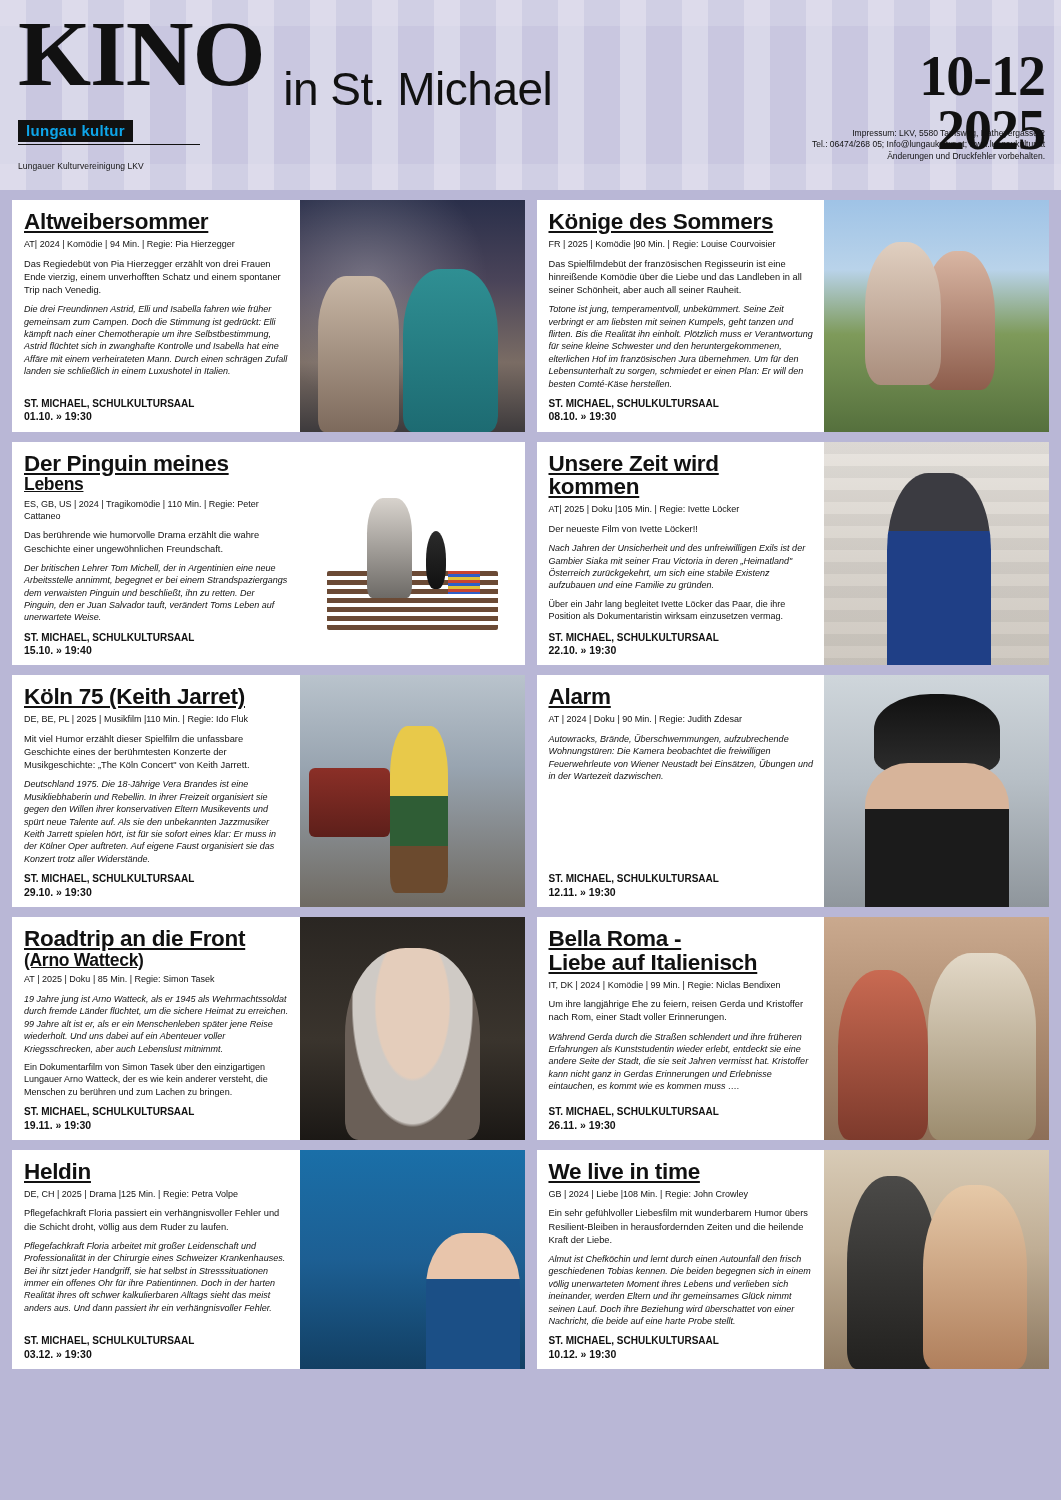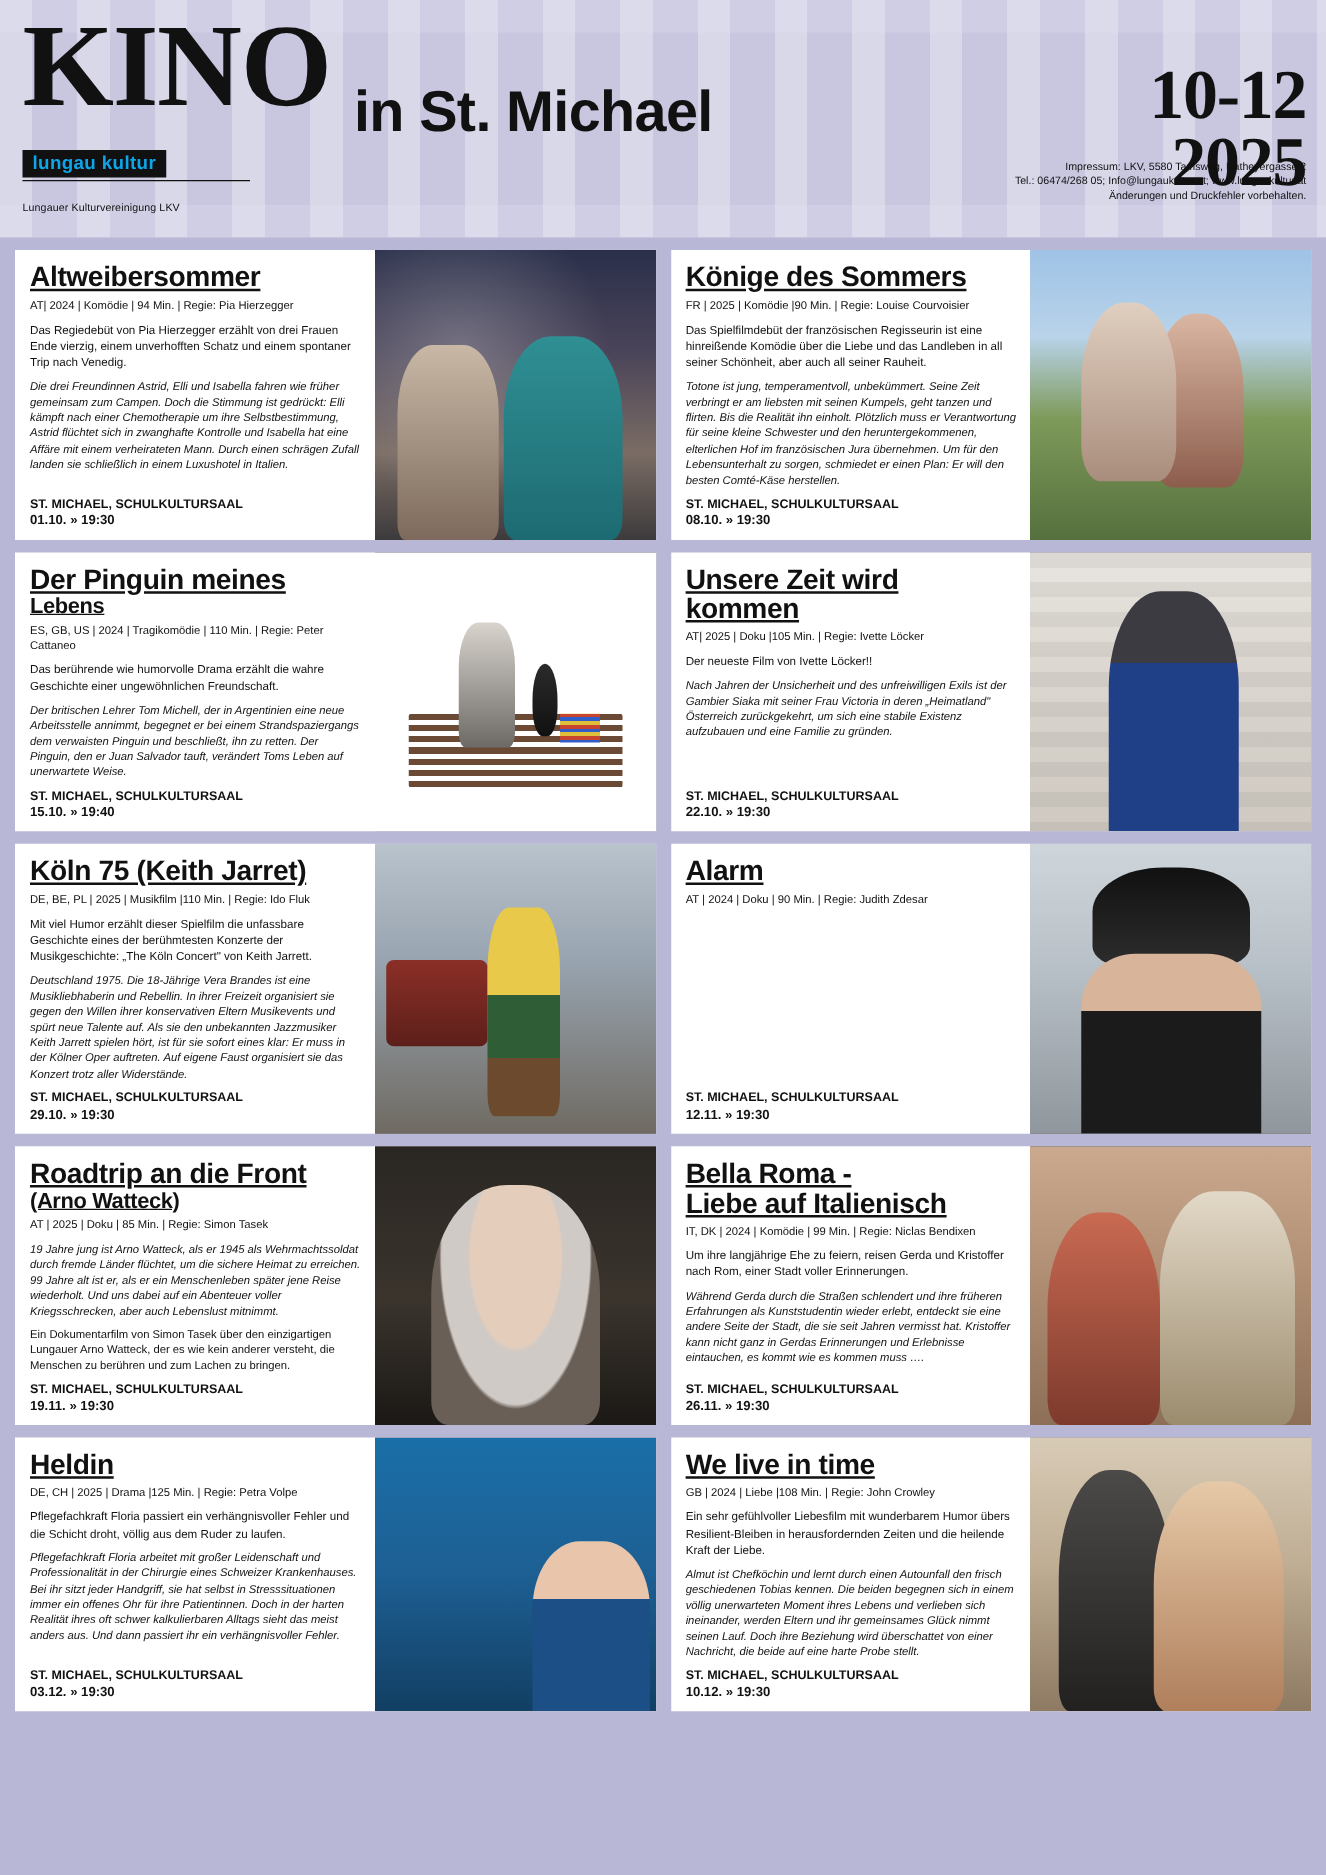--- a/index.html
+++ b/index.html
@@ -39,21 +39,21 @@
     font-size:94px;
     line-height:0.92;
     letter-spacing:-1px;
     display:inline-block;
     vertical-align:top;
     margin-top:4px;
   }
   .sub-title{
     display:inline-block;
     font-size:46px;
-    font-weight:bold;
+    font-weight:normal;
     vertical-align:top;
     margin:56px 0 0 14px;
     letter-spacing:-.5px;
   }
   .date-box{
     position:absolute;right:16px;top:6px;text-align:right;
     font-family:"Liberation Serif", serif;
     font-weight:bold;
     font-size:56px;
     line-height:0.96;
@@ -302,20 +302,21 @@
         </div>
       </div>
     </div>
 
     <div class="card">
       <div class="txt">
         <div class="title">Unsere Zeit wird kommen</div>
         <div class="meta">AT| 2025 | Doku |105 Min. | Regie: Ivette Löcker</div>
         <div class="lead">Der neueste Film von Ivette Löcker!!</div>
         <div class="body">Nach Jahren der Unsicherheit und des unfreiwilligen Exils ist der Gambier Siaka mit seiner Frau Victoria in deren „Heimatland" Österreich zurückgekehrt, um sich eine stabile Existenz aufzubauen und eine Familie zu gründen.</div>
+        <div class="body upright">Über ein Jahr lang begleitet Ivette Löcker das Paar, die ihre Position als Dokumentaristin wirksam einzusetzen vermag.</div>
         <div class="spacer"></div>
         <div class="venue">ST. MICHAEL, SCHULKULTURSAAL</div>
         <div class="when">22.10. » 19:30</div>
       </div>
       <div class="pic">
           <div class="ph p-unsere"></div>
         </div>
     </div>
 
     <div class="card">
@@ -330,20 +331,21 @@
       </div>
       <div class="pic">
           <div class="ph p-koeln"></div>
         </div>
     </div>
 
     <div class="card">
       <div class="txt">
         <div class="title">Alarm</div>
         <div class="meta">AT | 2024 | Doku | 90 Min. | Regie: Judith Zdesar</div>
+        <div class="body">Autowracks, Brände, Überschwemmungen, aufzubrechende Wohnungstüren: Die Kamera beobachtet die freiwilligen Feuerwehrleute von Wiener Neustadt bei Einsätzen, Übungen und in der Wartezeit dazwischen.</div>
         <div class="spacer"></div>
         <div class="venue">ST. MICHAEL, SCHULKULTURSAAL</div>
         <div class="when">12.11. » 19:30</div>
       </div>
       <div class="pic">
           <div class="ph p-alarm"></div>
         </div>
     </div>
 
     <div class="card">

